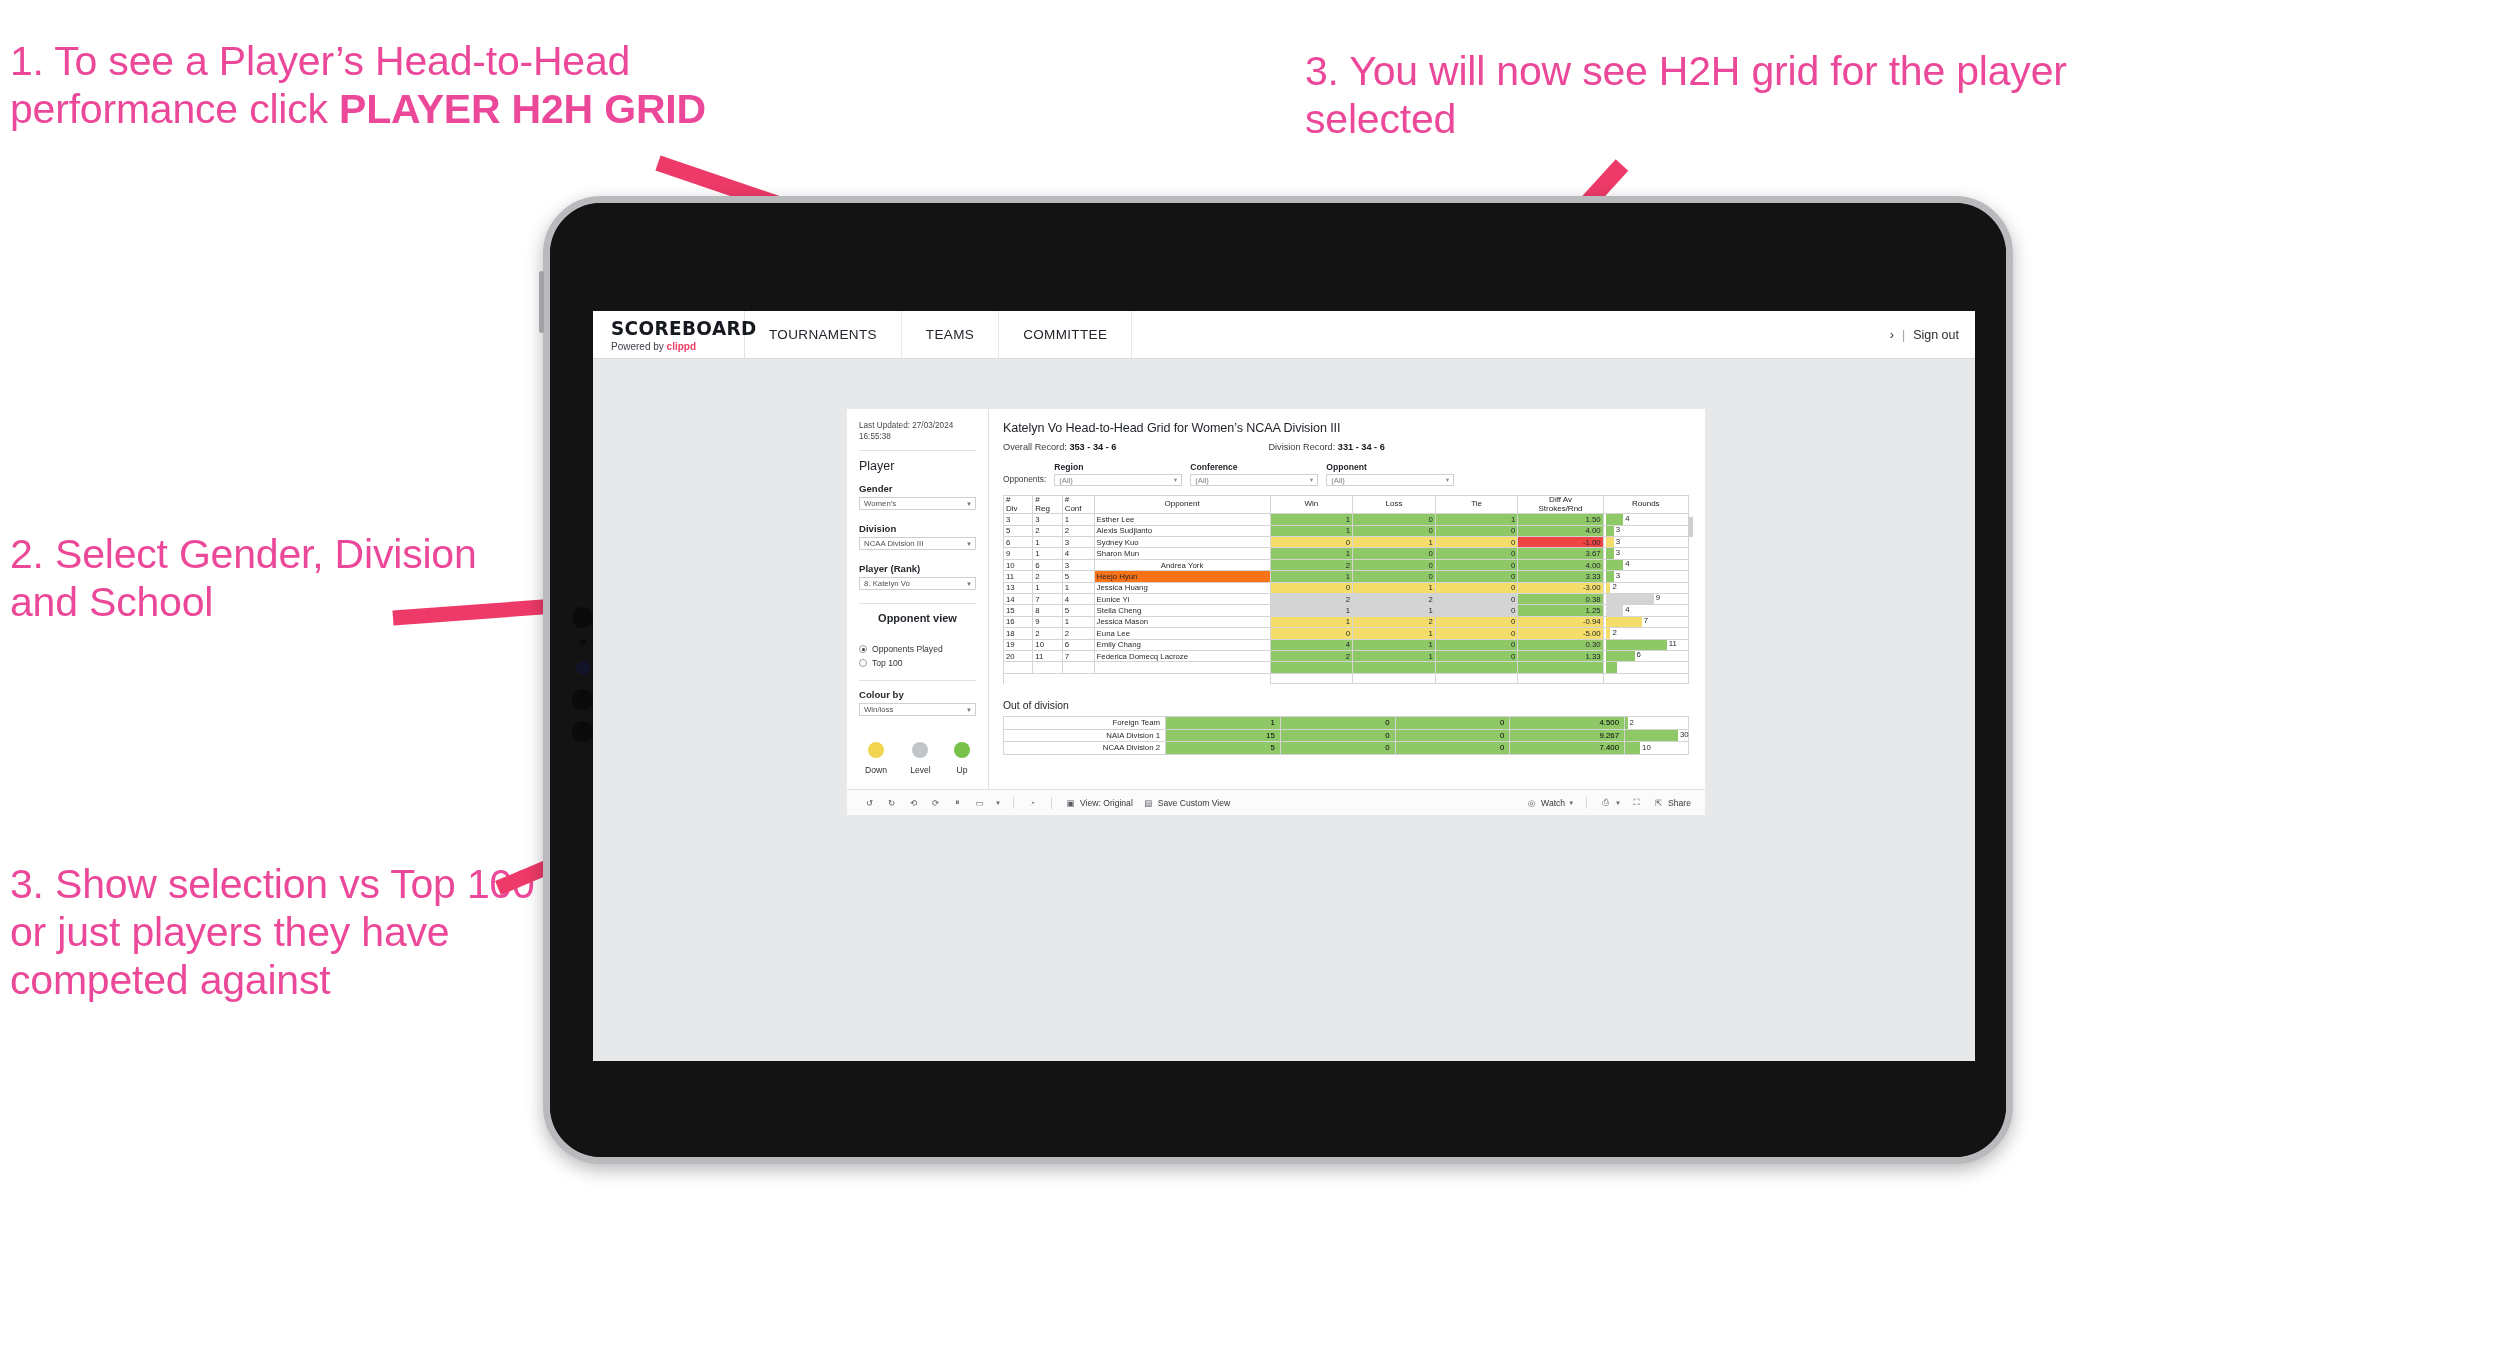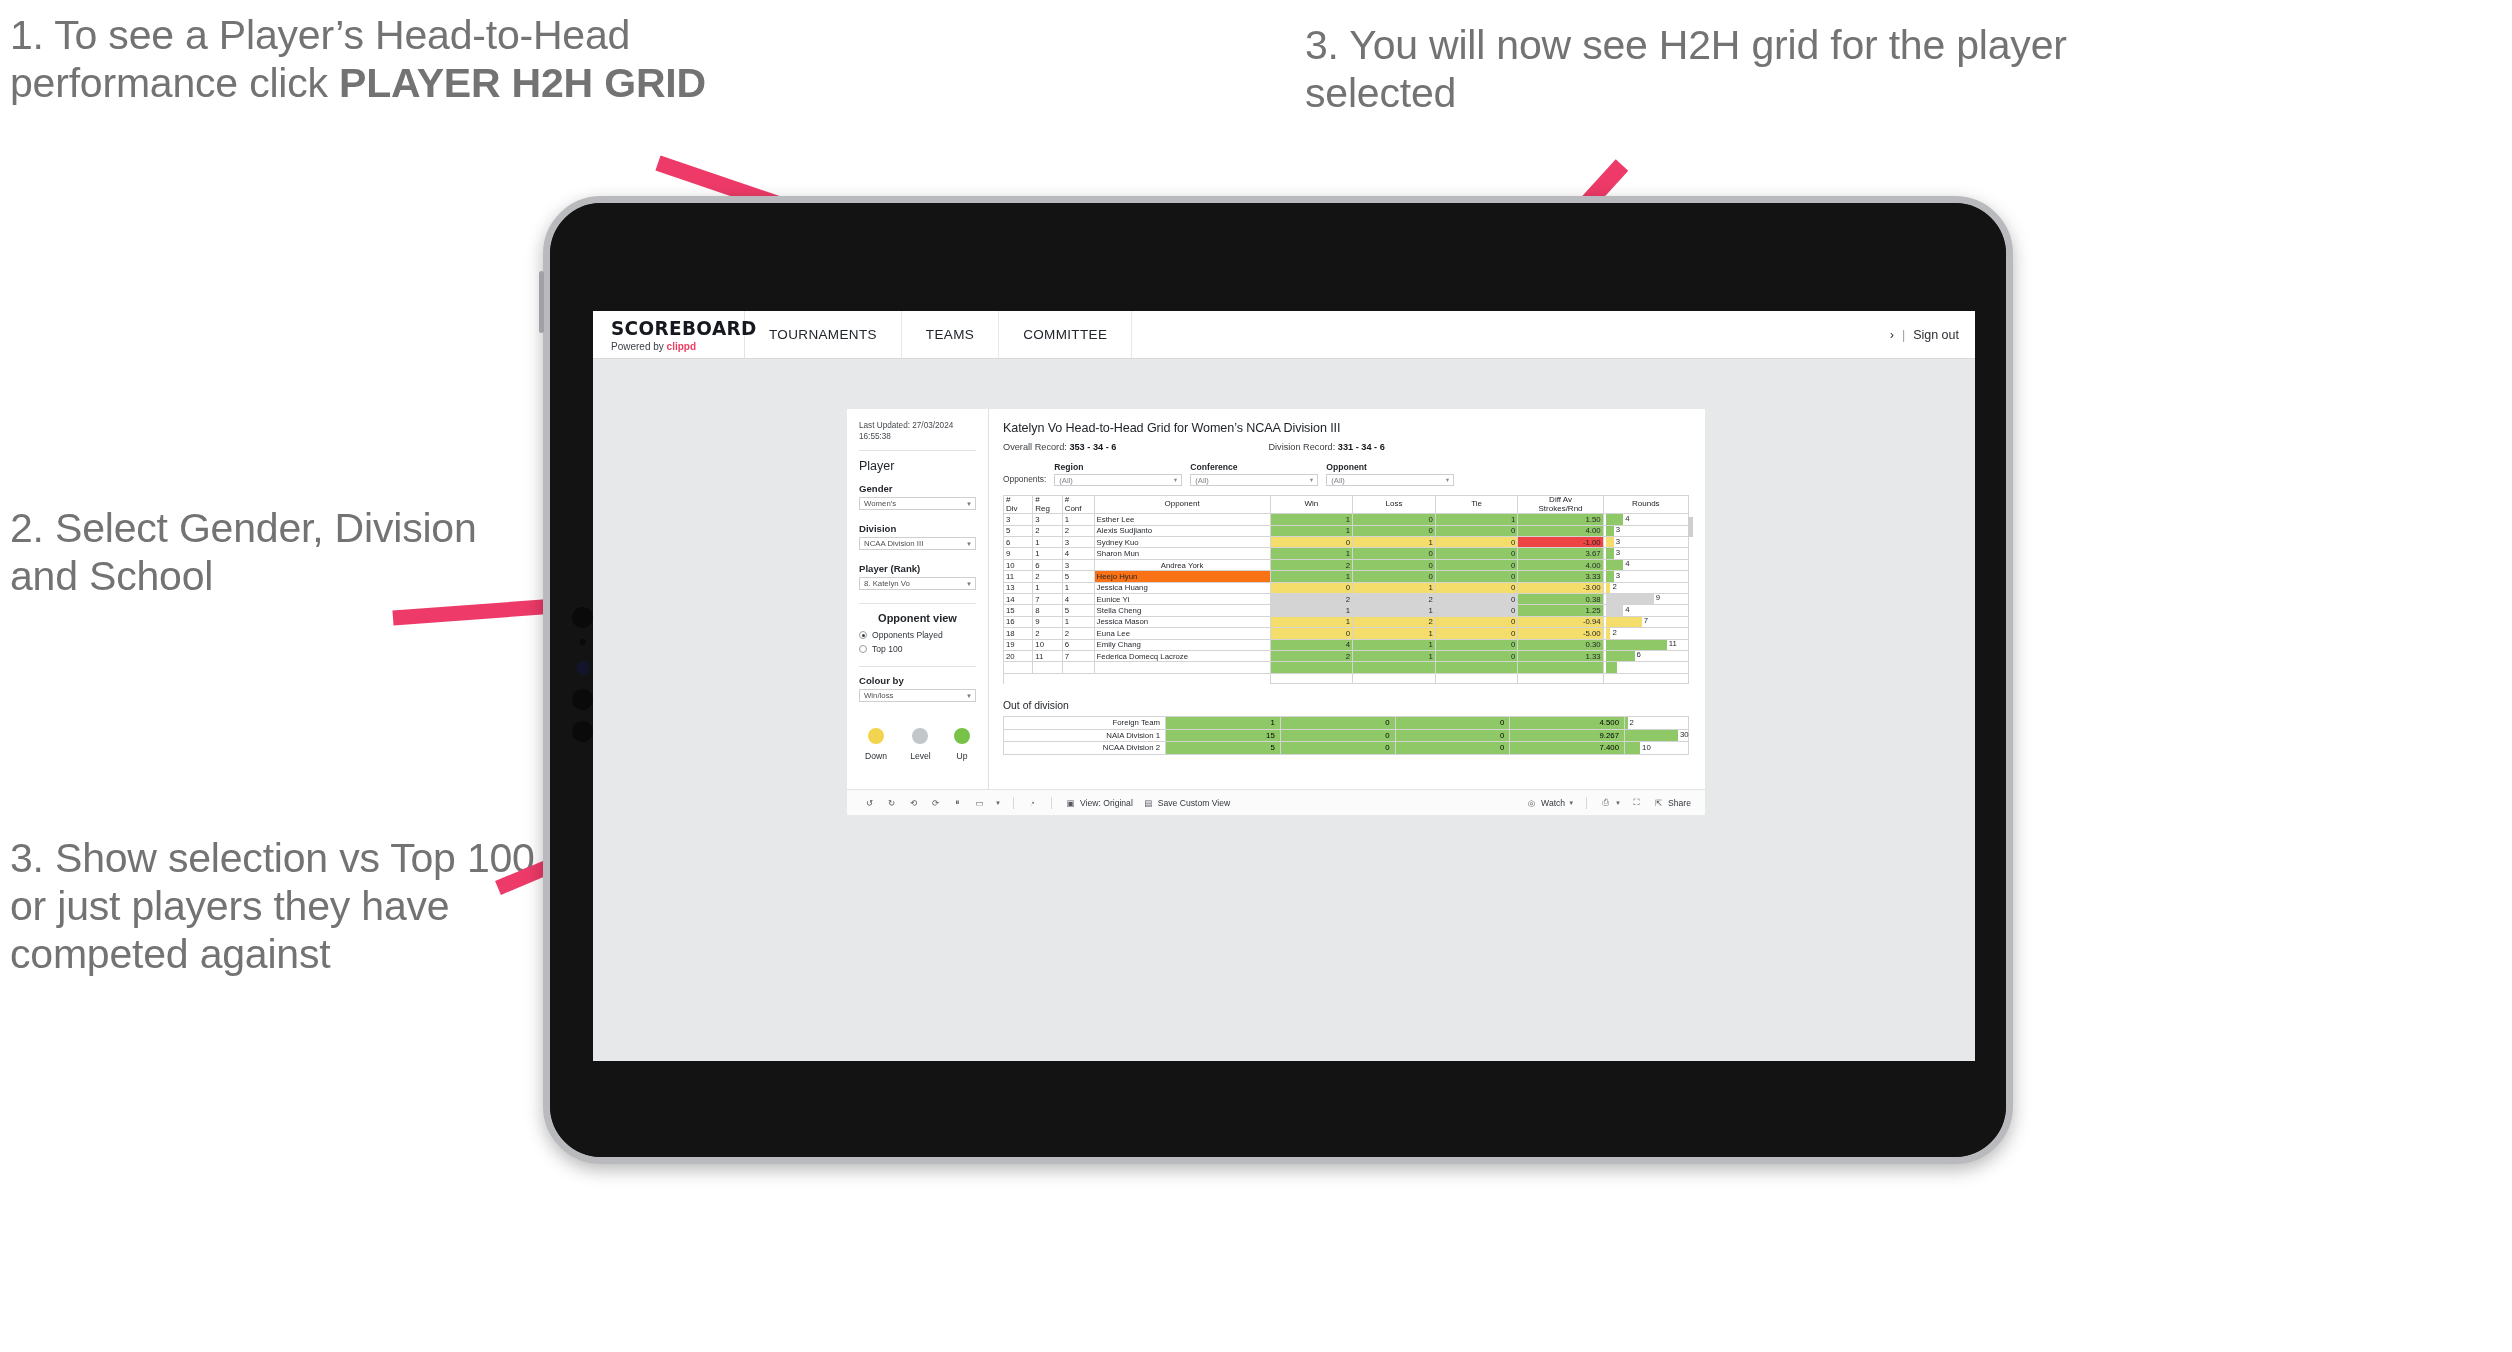--- a/index.html
+++ b/index.html
@@ -4,27 +4,28 @@
 <style>
   * { box-sizing: border-box; margin: 0; padding: 0; }
   html, body { width: 2512px; height: 1352px; background: #ffffff; overflow: hidden; }
   body { font-family: "Liberation Sans", sans-serif; }
 
   #stage { position: relative; width: 2512px; height: 1352px; background: #fff; }
 
   
   .callout {
     position: absolute;
-    color: #737373;
+    color: #ec4899;
     font-family: "Liberation Sans", sans-serif;
     font-size: 41px;
     line-height: 1.17;
     font-weight: 400;
     letter-spacing: -0.2px;
     white-space: pre-line;
+    margin-top: 26px;
   }
   .callout b { font-weight: 700; }
 
   #callout-1 { left: 10px; top: 12px; width: 740px; }
   #callout-2 { left: 10px; top: 505px; width: 520px; }
   #callout-3 { left: 10px; top: 835px; width: 540px; }
   #callout-4 { left: 1305px; top: 22px; width: 800px; }
 
   .arrow { position: absolute; overflow: visible; pointer-events: none; }
 
@@ -119,21 +120,21 @@
   .pane-div { height: 1px; background: #e2e2e2; margin: 8px 0 8px 0; }
   .pane-h { font-size: 12.5px; color: #1f2328; margin-bottom: 10px; }
   .f-label { font-size: 9.6px; font-weight: 700; color: #24282d; margin-bottom: 3px; }
   .f-select {
     height: 13px; border: 1px solid #cfcfcf; background: #fff;
     display: flex; align-items: center; justify-content: space-between;
     padding: 0 3px 0 4px; font-size: 7.8px; color: #4c5055; margin-bottom: 13px;
     cursor: pointer;
   }
   .f-select .caret { font-size: 6px; color: #777; }
-  .pane-h2 { font-size: 11px; font-weight: 600; color: #1f2328; margin-bottom: 6px; text-align: center; }
+  .pane-h2 { font-size: 11px; font-weight: 600; color: #1f2328; margin-bottom: 20px; text-align: center; }
   .radio-row { display: flex; align-items: center; gap: 5px; margin-bottom: 4px; font-size: 8.6px; color: #31353a; cursor: pointer; }
   .radio {
     width: 8px; height: 8px; border-radius: 50%;
     border: 1px solid #9a9ea3; background: #fff; position: relative; flex: none;
   }
   .radio.on::after {
     content: ""; position: absolute; left: 1.5px; top: 1.5px;
     width: 3px; height: 3px; border-radius: 50%; background: #3b3f44;
   }
   .legend-row { display: flex; justify-content: space-between; padding: 0 6px; margin-top: 26px; }

